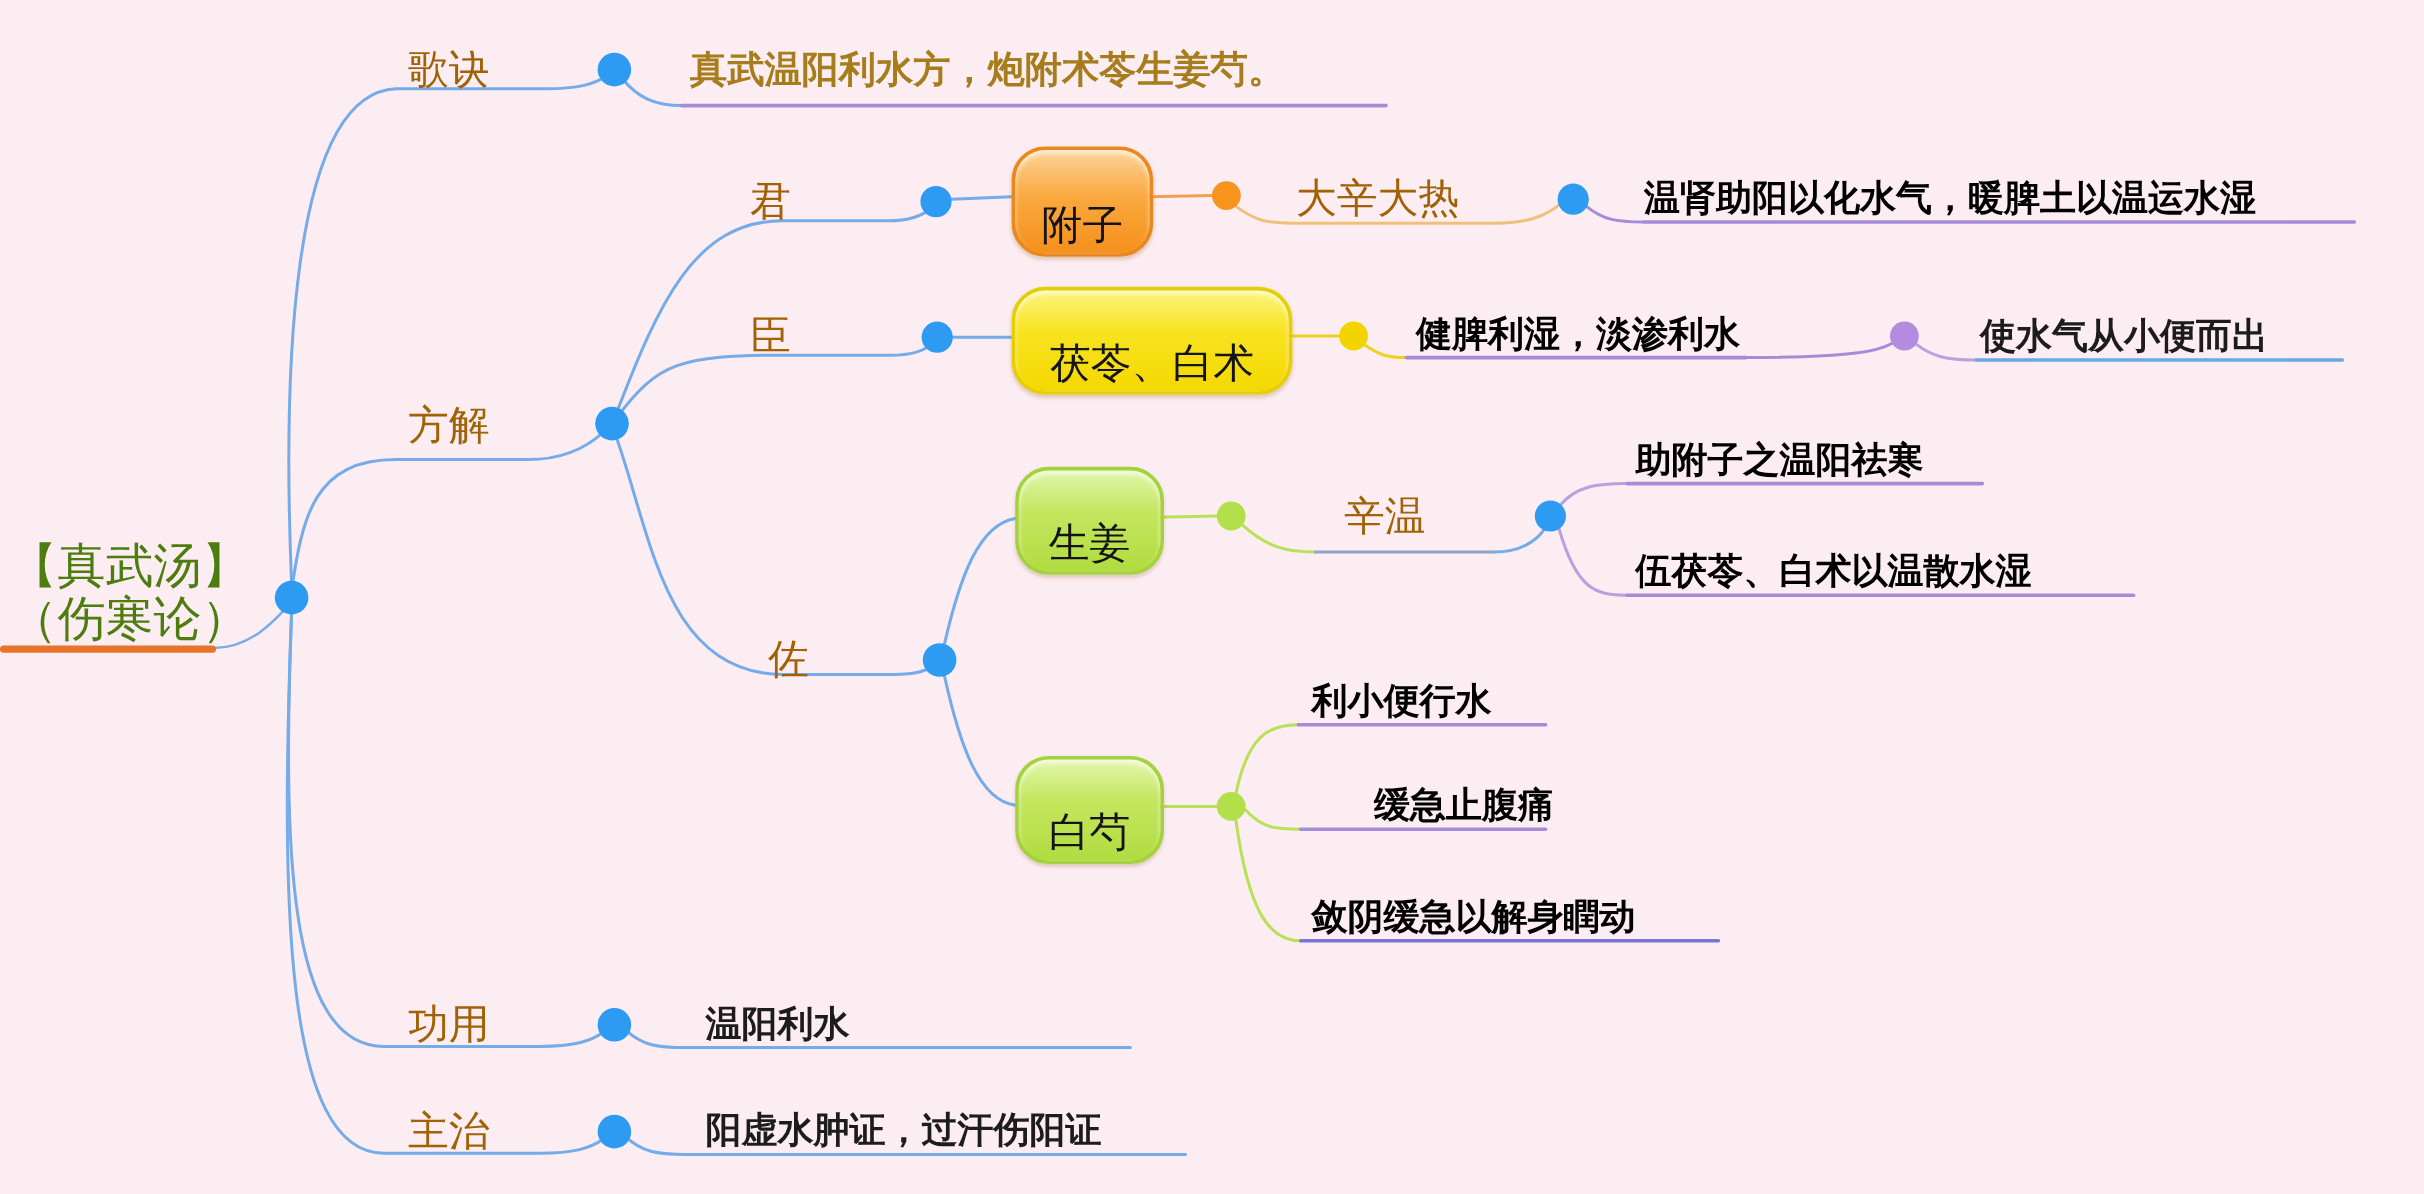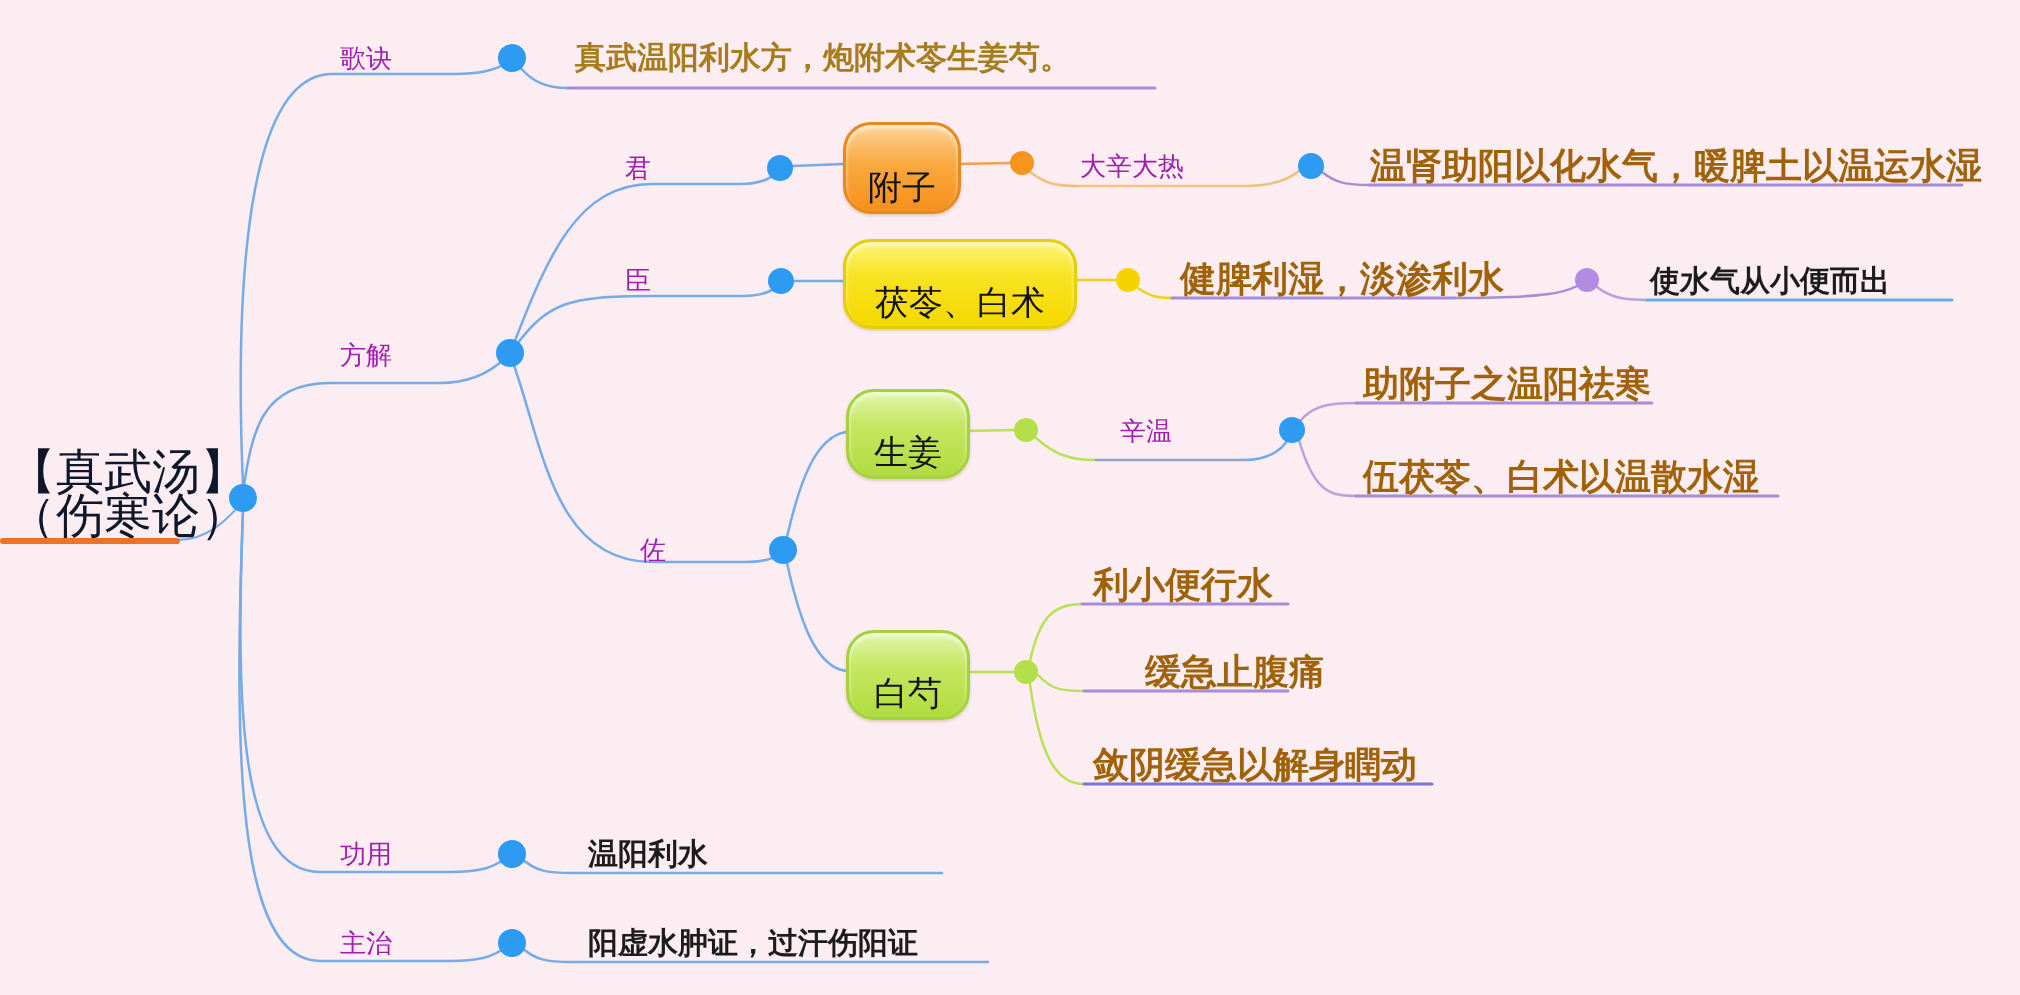--- a/index.html
+++ b/index.html
@@ -5,25 +5,25 @@
   html,body{margin:0;padding:0;}
   body{
     width:2020px;height:995px;overflow:hidden;
     background:#FCEDF2;
     font-family:"Liberation Sans","DejaVu Sans",sans-serif;
     position:relative;
   }
   #canvas{position:absolute;left:0;top:0;width:2020px;height:995px;}
   svg.wires{position:absolute;left:0;top:0;}
   .txt{position:absolute;white-space:nowrap;line-height:40px;}
-  .lbl{font-size:26px;color:#a21caf;font-weight:400;}
-  .leaf-blue{font-size:36px;color:#a16207;font-weight:700;}
+  .lbl{font-size:34px;color:#a16207;font-weight:400;}
+  .leaf-blue{font-size:30px;color:#000000;font-weight:700;}
   .leaf-gold{font-size:31px;color:#A67C1C;font-weight:700;}
   .leaf-black{font-size:30px;color:#1C1C1C;font-weight:700;}
-  .root-node{position:absolute;left:8px;top:450px;color:#0f172a;font-size:48px;line-height:44px;font-weight:400;}
+  .root-node{position:absolute;left:8px;top:450px;color:#4d7c0f;font-size:40px;line-height:44px;font-weight:400;}
   .root-underline{position:absolute;left:0;top:538px;width:180px;height:6px;background:#E8732A;border-radius:3px;}
   .capsule{
     position:absolute;display:flex;align-items:flex-end;justify-content:center;
     border-radius:28px;font-size:34px;color:#141414;
     box-shadow:inset 0 3px 4px rgba(255,255,255,.65), 0 2px 3px rgba(150,100,40,.25);
   }
   .capsule-orange{background:linear-gradient(180deg,#FCD49A 0%,#F9A93F 45%,#F5901C 100%);border:3px solid #E8881E;}
   .capsule-yellow{background:linear-gradient(180deg,#FCF47E 0%,#F8E322 40%,#F4D800 100%);border:3px solid #E5CE08;}
   .capsule-green{background:linear-gradient(180deg,#E2F6AC 0%,#C5E660 40%,#B0DC3F 100%);border:3px solid #A3D23E;}
 </style>

